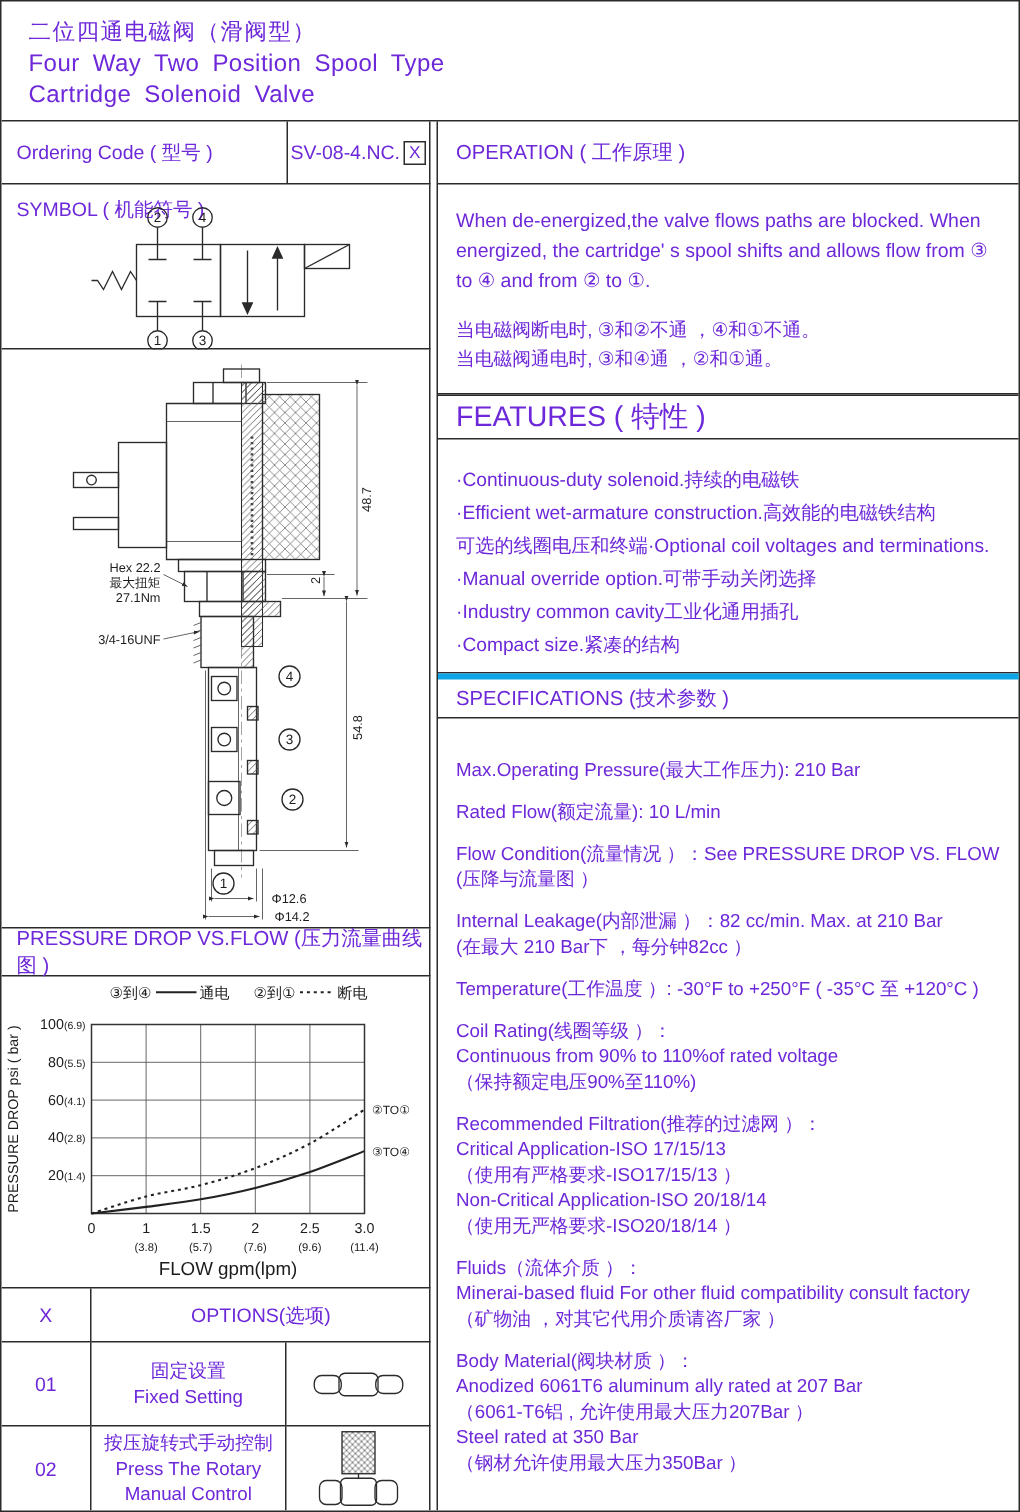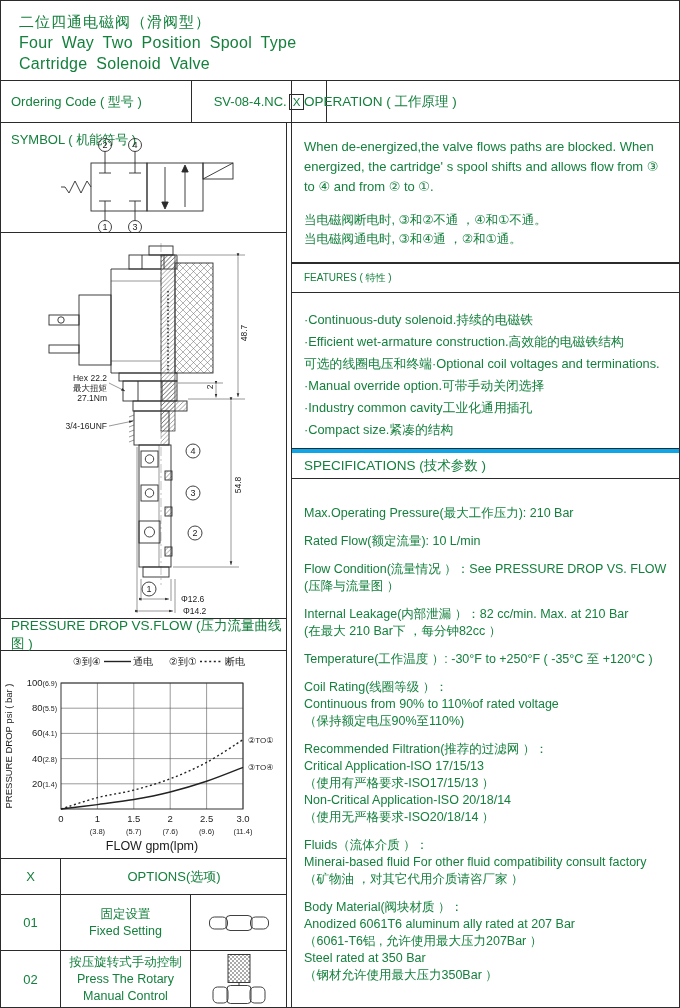--- a/index.html
+++ b/index.html
@@ -1,26 +1,26 @@
 <!DOCTYPE html>
 <html><head>
 <meta charset="utf-8">
 <style>
   html,body{margin:0;padding:0;background:#fff;}
   .page{position:relative;width:680px;height:1008px;background:#fff;
-        font-family:"Liberation Sans","DejaVu Sans",sans-serif;color:#15803d;
+        font-family:"Liberation Sans","DejaVu Sans",sans-serif;color:#6d28d9;
         border:1px solid #2b2b2b;box-sizing:border-box;overflow:hidden;}
   .sec{position:absolute;box-sizing:border-box;}
   .bb{border-bottom:1px solid #2b2b2b;}
   
   #header{left:0;top:0;width:678px;height:80px;padding:10px 0 0 18px;}
   #header .t-zh{font-size:15px;letter-spacing:1px;line-height:21px;}
   #header .t-en{font-size:16px;line-height:21px;word-spacing:4px;letter-spacing:.3px;}
   
-  #ordering-row{left:0;top:80px;width:326px;height:42px;display:flex;border-right:1px solid #2b2b2b;}
+  #ordering-row{left:0;top:80px;width:286px;height:42px;display:flex;border-right:1px solid #2b2b2b;}
   #ordering-label{width:180px;border-right:1px solid #2b2b2b;display:flex;align-items:center;padding-left:10px;font-size:13px;}
   #ordering-code{flex:1;display:flex;align-items:center;justify-content:center;font-size:13px;}
   .xbox{border:1px solid #2b2b2b;padding:0 3px;margin-left:2px;font-size:11.5px;line-height:14px;}
   
   #symbol-sec{left:0;top:122px;width:286px;height:110px;border-right:1px solid #2b2b2b;}
   .sec-head{font-size:13px;padding:8px 0 0 10px;}
   #symbol-svg{position:absolute;left:42px;top:14px;}
   #drawing-sec{left:0;top:232px;width:286px;height:386px;border-right:1px solid #2b2b2b;}
   #pdvf-header{left:0;top:618px;width:286px;height:32px;border-right:1px solid #2b2b2b;display:flex;align-items:center;padding-left:10px;font-size:13.5px;}
   #chart-sec{left:0;top:650px;width:286px;height:208px;border-right:1px solid #2b2b2b;}
@@ -31,21 +31,21 @@
   .cell-rb{border-right:1px solid #2b2b2b;}
   .opt-title{grid-column:2 / 4;}
   .opt-desc{flex-direction:column;line-height:17px;font-size:12.5px;}
   .row-last{border-bottom:none !important;}
   
   #vline2{left:290px;top:80px;width:1px;height:926px;background:#2b2b2b;}
   
   #op-header{left:291px;top:80px;width:389px;height:42px;display:flex;align-items:center;padding-left:12px;font-size:13.5px;}
   #op-body{left:291px;top:122px;width:389px;height:140px;padding:14px 10px 0 12px;font-size:13px;line-height:1.55;}
   #op-body .zh{margin-top:14px;font-size:12.5px;line-height:1.5;}
-  #features-header{left:291px;top:262px;width:389px;height:30px;display:flex;align-items:center;padding-left:12px;font-size:10px;border-top:1px solid #2b2b2b;}
+  #features-header{left:291px;top:262px;width:389px;height:30px;display:flex;align-items:center;padding-left:12px;font-size:19px;border-top:1px solid #2b2b2b;}
   #features-body{left:291px;top:292px;width:389px;height:156px;padding:16px 14px 0 12px;font-size:12.8px;}
   .feature-row{display:flex;line-height:22px;}
   #specs-header{left:291px;top:448px;width:389px;height:30px;display:flex;align-items:center;padding-left:12px;font-size:13.5px;border-top:4px solid #0ea5e9;}
   #specs-body{left:291px;top:478px;width:389px;height:528px;padding:26px 8px 0 12px;font-size:12.5px;}
   .spec-item{margin-bottom:11px;line-height:17px;}
   
   .grid{stroke:#555;stroke-width:.6;}
   .plotborder{stroke:#333;stroke-width:1;fill:none;}
   .tick{font-size:9.5px;fill:#1c1c1c;}
   .sub{font-size:7px;}

